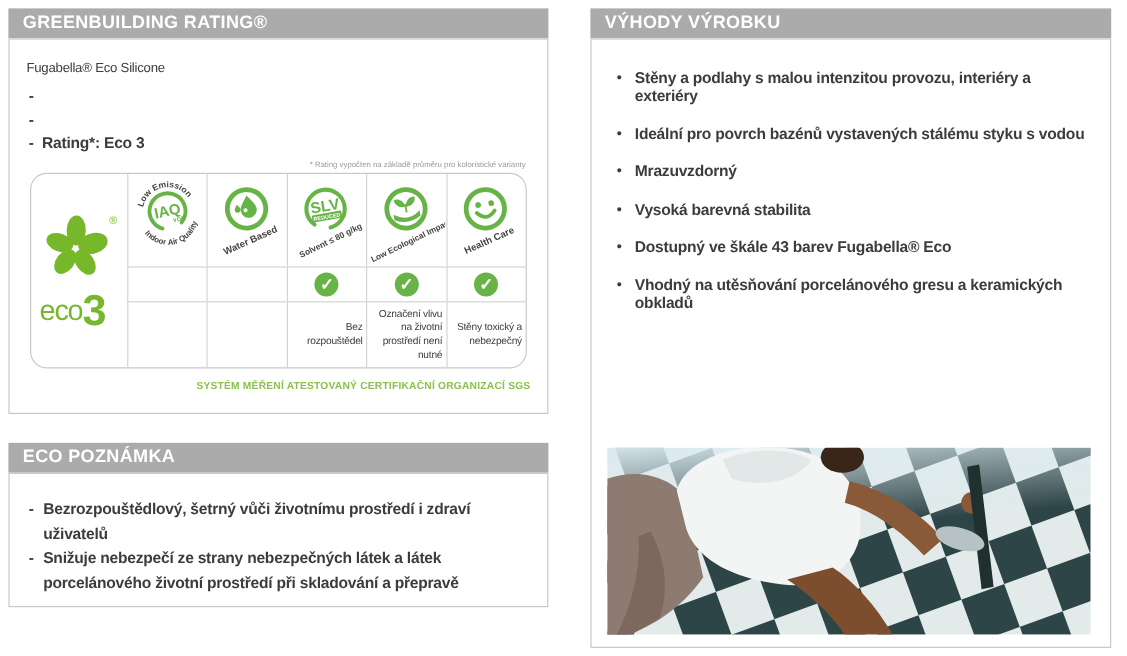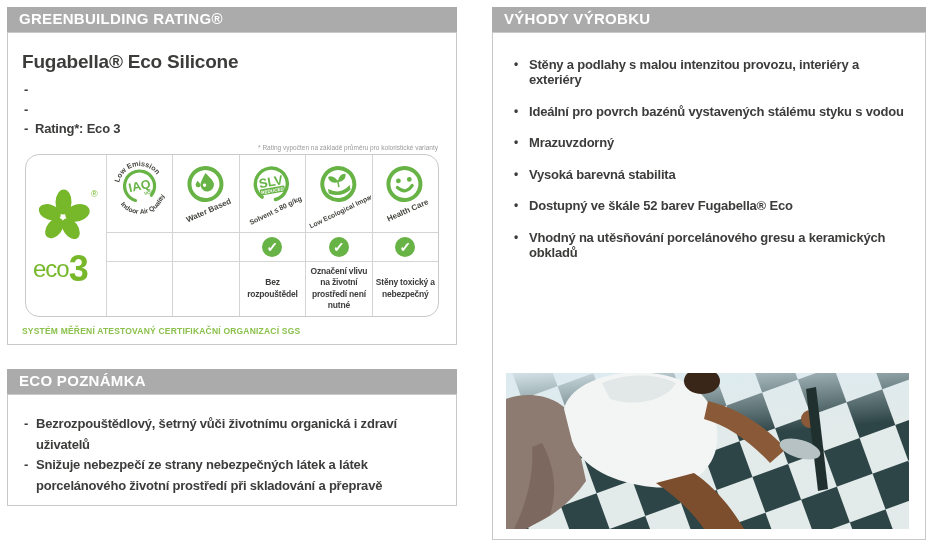--- a/index.html
+++ b/index.html
@@ -11,44 +11,44 @@
 
   .bar {
     background: #ababab; color: #fff; font-weight: bold;
     font-size: 15px; letter-spacing: .3px;
     padding: 4px 12px 5px; height: 25px; line-height: 16px;
   }
   .panel { border: 1px solid #c9c9c9; background: #fff; }
 
   
   .gb-panel { height: 313px; padding: 10px 14px 0; }
-  .product-title { font-size: 19px; font-weight: bold; letter-spacing: -.2px; margin: 8px 0 7px; }
+  .product-title { font-size: 11px; font-weight: normal; letter-spacing: -.2px; margin: 8px 0 7px; }
   .attr-list { list-style: none; }
   .attr-list li { display: flex; font-size: 13px; font-weight: bold; letter-spacing: -.2px; line-height: 19.5px; }
   .attr-list .dash { width: 13px; padding-left: 2px; }
   .footnote { text-align: right; font-size: 6.5px; color: #9a9a9a; margin: 5px 4px 3px 0; }
 
   .rating-table {
     width: 414px; margin: 0 auto;
     border: 1px solid #c9c9c9; border-radius: 14px; overflow: hidden;
     display: grid;
     grid-template-columns: 80px repeat(5, 66.4px);
     grid-template-rows: 77px 29px 55px;
   }
   .logo-cell { grid-row: 1 / 4; grid-column: 1; display: flex; align-items: center; justify-content: center; }
   .cell { border-left: 1px solid #d4d4d4; display: flex; align-items: center; justify-content: center; }
   .row2, .row3 { border-top: 1px solid #d4d4d4; }
-  .note { font-size: 8.5px; line-height: 1.3; text-align: center; padding: 2px 3px; color: #3c3c3b; font-weight: bold; letter-spacing: -.2px; }
+  .note { font-size: 8.5px; line-height: 1.3; text-align: right; padding: 2px 3px; color: #3c3c3b; font-weight: normal; letter-spacing: -.2px; }
   .check-badge {
     width: 20px; height: 20px; border-radius: 50%; background: #67b346;
     color: #fff; font-size: 14px; font-weight: bold; line-height: 20px; text-align: center;
   }
   .arc     { fill: #45443f; font-weight: bold; }
   .ictr    { fill: #67b346; font-weight: bold; }
-  .sgs { text-align: left; font-size: 8.5px; font-weight: bold; color: #8bc14c; letter-spacing: .2px; margin-top: 9px; }
+  .sgs { text-align: right; font-size: 8.5px; font-weight: bold; color: #8bc14c; letter-spacing: .2px; margin-top: 9px; }
 
   
   .eco-section { margin-top: 24px; }
   .eco-panel { height: 112px; padding: 19px 16px 0; }
   .note-list { list-style: none; }
   .note-list li { display: flex; font-size: 13px; font-weight: bold; letter-spacing: -.2px; line-height: 20.5px; }
   .note-list .dash { width: 12px; flex: 0 0 12px; }
 
   
   .ben-panel { height: 508px; padding: 24px 14px 0; position: relative; }
@@ -187,21 +187,21 @@
 
     <div class="sgs">SYSTÉM MĚŘENÍ ATESTOVANÝ CERTIFIKAČNÍ ORGANIZACÍ SGS</div>
   </div>
 
   <div class="eco-section">
     <div class="bar">ECO POZNÁMKA</div>
     <div class="panel eco-panel">
       <ul class="note-list">
         <li>
             <span class="dash">-</span>
-            <span>Bezrozpouštědlový, šetrný vůči životnímu organická i zdraví uživatelů</span>
+            <span>Bezrozpouštědlový, šetrný vůči životnímu prostředí i zdraví uživatelů</span>
           </li>
         <li>
             <span class="dash">-</span>
             <span>Snižuje nebezpečí ze strany nebezpečných látek a látek porcelánového životní prostředí při skladování a přepravě</span>
           </li>
       </ul>
     </div>
   </div>
 </div>
 
@@ -221,21 +221,21 @@
       <li>
           <span class="bullet">•</span>
           <span>Mrazuvzdorný</span>
         </li>
       <li>
           <span class="bullet">•</span>
           <span>Vysoká barevná stabilita</span>
         </li>
       <li>
           <span class="bullet">•</span>
-          <span>Dostupný ve škále 52 barev Fugabella® Eco</span>
+          <span>Dostupný ve škále 43 barev Fugabella® Eco</span>
         </li>
       <li>
           <span class="bullet">•</span>
           <span>Vhodný na utěsňování porcelánového gresu a keramických obkladů</span>
         </li>
     </ul>
 
     <div class="photo-frame">
       <svg viewBox="0 0 403 156" preserveAspectRatio="none">
         <defs>

